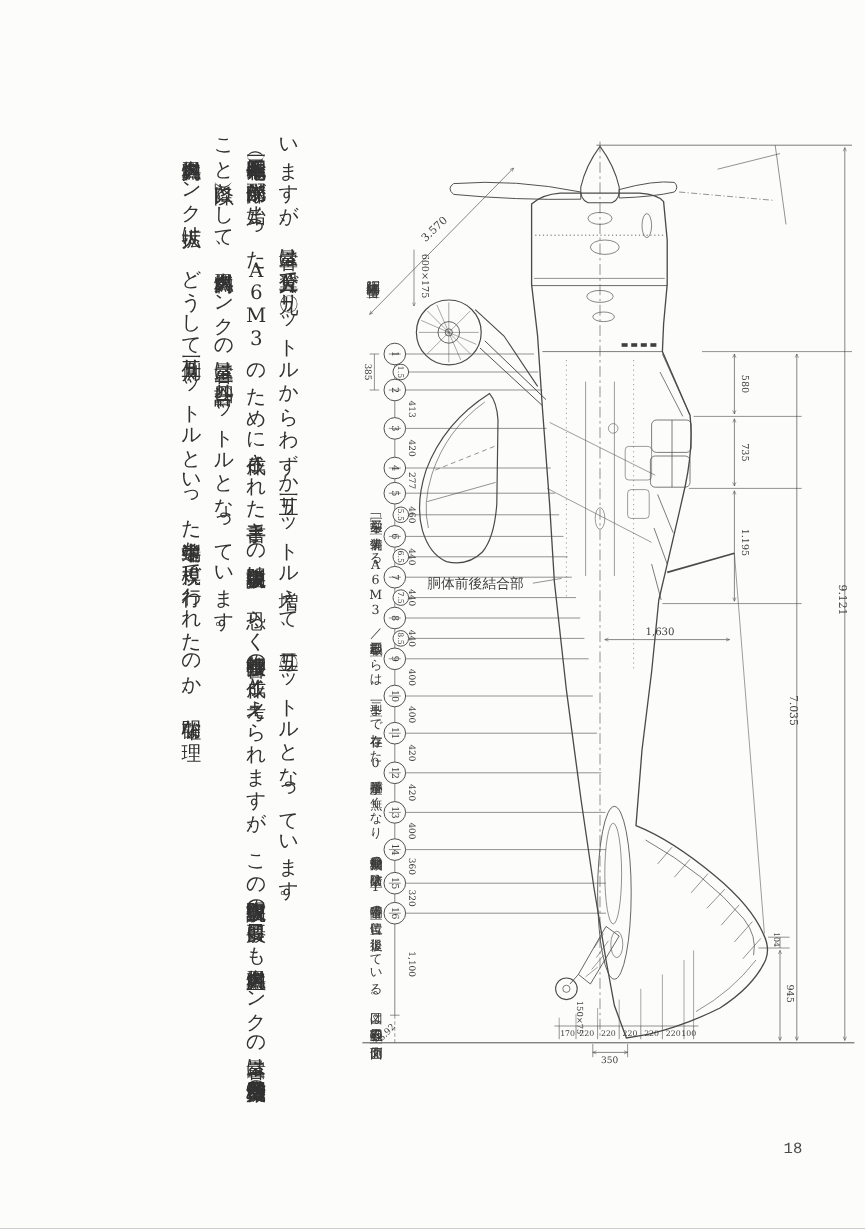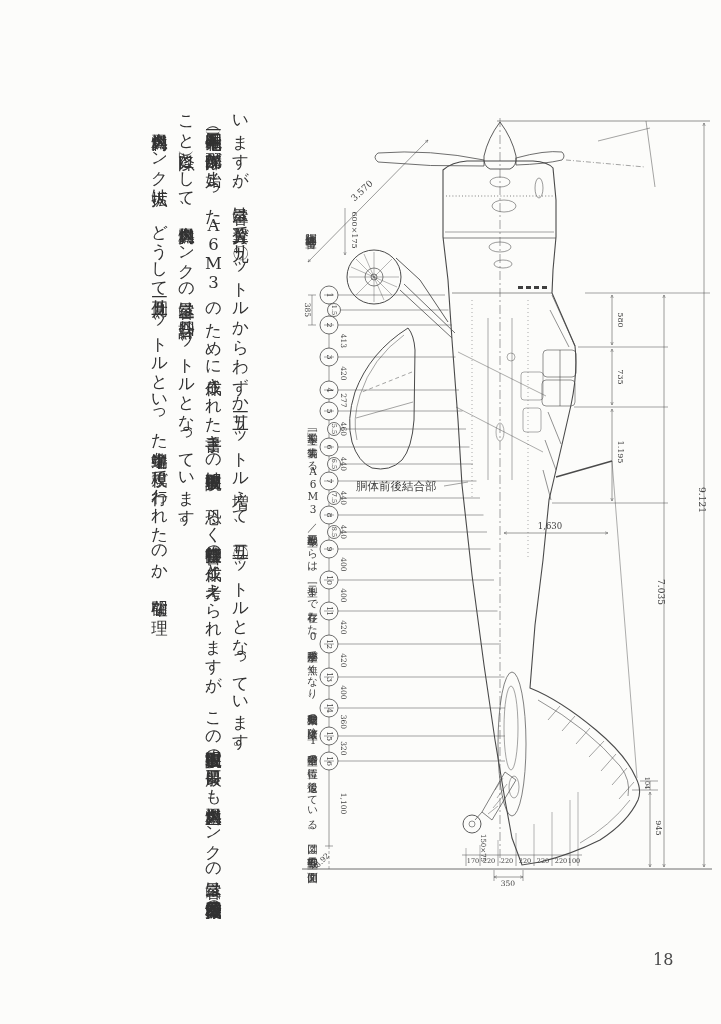--- a/index.html
+++ b/index.html
@@ -28,21 +28,21 @@
     width:42px; height:492px;
     font-size:10.5px; line-height:20px; letter-spacing:0.5px;
     color:#3a3a3a;
   }
   .bulkhead-title{
     position:absolute; left:303px; top:224px;
     height:80px; font-size:11.5px; letter-spacing:1px; color:#3c3c3c;
   }
   .page-number{
     position:absolute; left:653px; top:950px;
-    font-size:16px; color:#4a4a4a;
+    font-size:13px; color:#4a4a4a;font-family:Liberation Mono, monospace;
   }
   svg text{
     font-family:"DejaVu Serif","Liberation Serif",serif;
     fill:#3f3f3f;
   }
   .diagram-svg{position:absolute; left:0; top:0;}
 </style>
 </head>
 <body>
 

